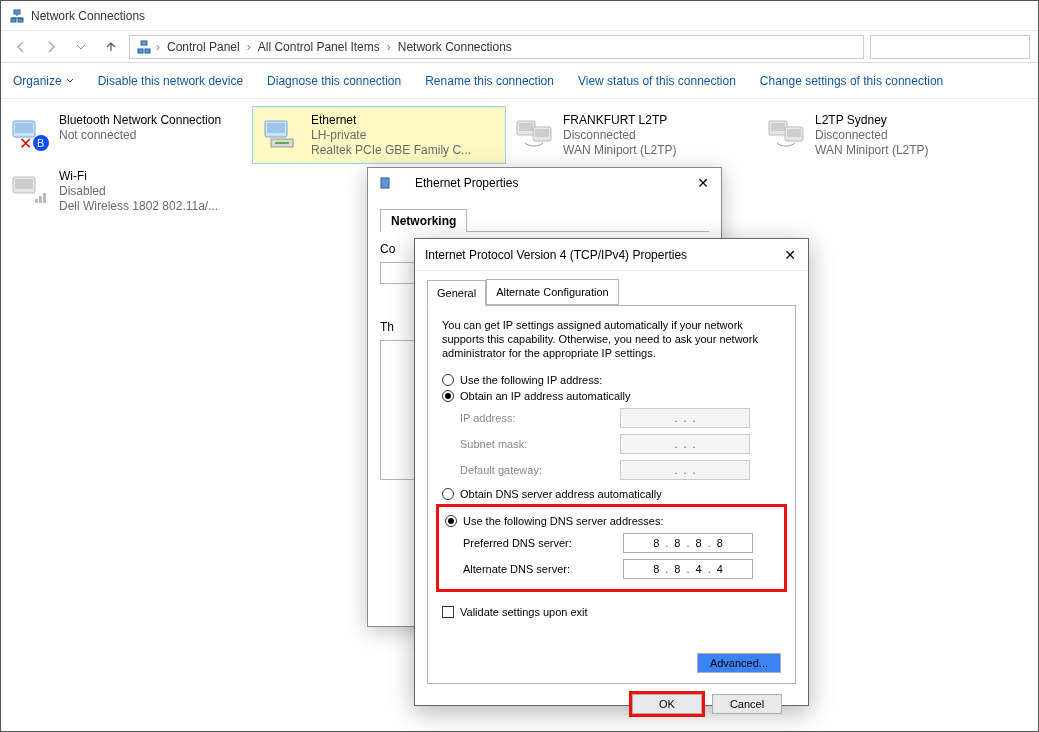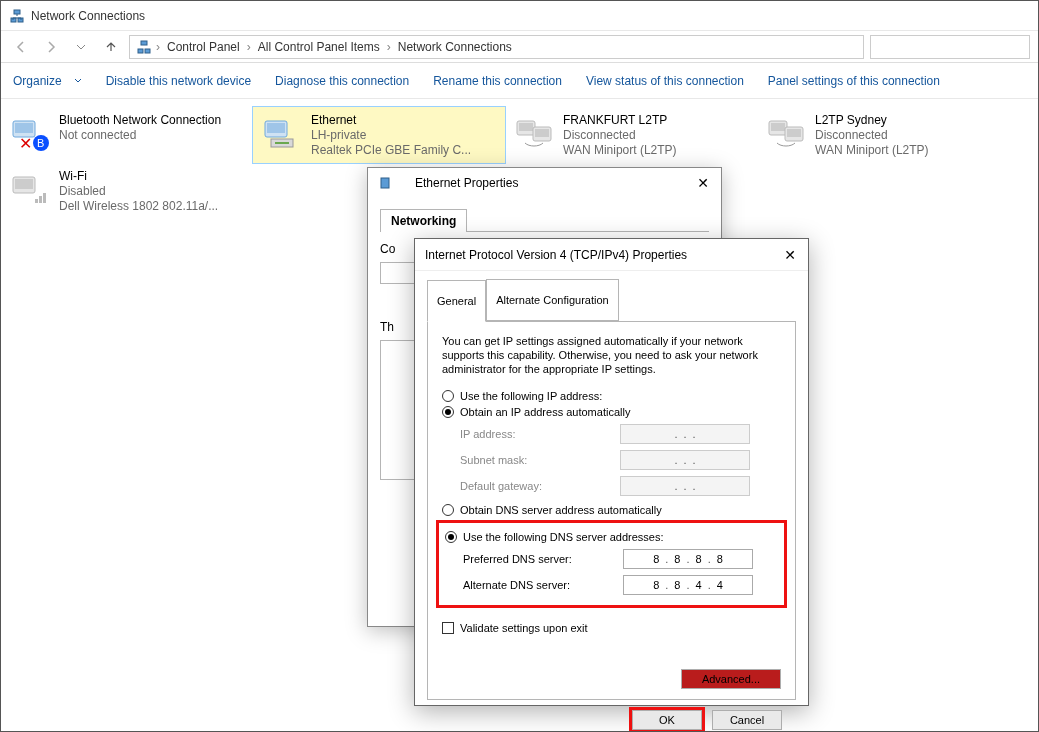--- a/index.html
+++ b/index.html
@@ -6,21 +6,21 @@
 body { background: #fff; width: 1039px; height: 732px; position: relative; border: 1px solid #555; overflow: hidden; }
 .titlebar { height: 30px; display: flex; align-items: center; padding: 0 8px; font-size: 12px; color: #333; border-bottom: 1px solid #e8e8e8; }
 .titlebar .ticon { width: 16px; height: 16px; margin-right: 6px; }
 .navbar { height: 32px; display: flex; align-items: center; padding: 0 8px; border-bottom: 1px solid #ddd; gap: 6px; font-size: 12px; }
 .navbtn { width: 24px; height: 24px; display: flex; align-items: center; justify-content: center; color: #888; }
 .addrbox { flex: 1; height: 24px; border: 1px solid #ccc; display: flex; align-items: center; padding: 0 6px; font-size: 12px; gap: 4px; }
 .addrbox .sep { color: #888; }
 .addrbox .crumb { color: #333; padding: 0 3px; }
 .searchbox { width: 160px; height: 24px; border: 1px solid #ccc; }
 .cmdbar { height: 36px; display: flex; align-items: center; padding: 0 12px; gap: 24px; border-bottom: 1px solid #e8e8e8; font-size: 12px; color: #15569c; }
-.cmdbar .item { display: flex; align-items: center; gap: 12px; }
+.cmdbar .item { display: flex; align-items: center; gap: 4px; }
 .content { position: relative; padding: 8px 0 0 0; }
 .conn-row { display: flex; flex-wrap: wrap; }
 .conn { width: 252px; height: 56px; display: flex; align-items: flex-start; padding: 6px 8px; gap: 8px; }
 .conn.sel { background: #fef9c3; outline: 1px solid #99d1ff; }
 .conn-icon { width: 42px; height: 42px; display: flex; align-items: center; justify-content: center; position: relative; flex-shrink: 0; }
 .conn-txt { font-size: 12px; line-height: 15px; overflow: hidden; }
 .conn-txt .l1 { color: #000; }
 .conn-txt .l2, .conn-txt .l3 { color: #6a6a6a; }
 
 .dlg1 { position: absolute; left: 366px; top: 166px; width: 355px; height: 460px; background: #fff; border: 1px solid #888; box-shadow: 0 4px 20px rgba(0,0,0,0.25); }
@@ -29,39 +29,39 @@
 .tabstrip { display: flex; border-bottom: 1px solid #b5b5b5; margin-bottom: 10px; font-weight: bold; }
 .tab { padding: 4px 10px; font-size: 12px; border: 1px solid #b5b5b5; border-bottom: none; background: #fff; position: relative; top: 1px; }
 .dlg1 .field { font-size: 12px; margin: 6px 0; }
 .dlg1 .box { border: 1px solid #b5b5b5; height: 22px; margin-top: 3px; }
 .dlg1 .list { border: 1px solid #b5b5b5; height: 140px; }
 
 .dlg2 { position: absolute; left: 413px; top: 237px; width: 395px; height: 468px; background: #fff; border: 1px solid #666; box-shadow: 0 6px 24px rgba(0,0,0,0.3); }
 .dlg2-title { height: 32px; display: flex; align-items: center; padding: 0 10px; font-size: 12px; justify-content: space-between; border-bottom: 1px solid #eee; }
 .dlg2-body { padding: 8px 12px 12px 12px; font-size: 11px; }
 .dlg2 .tabstrip2 { display: flex; border-bottom: 1px solid #b5b5b5; }
-.dlg2 .tab2 { padding: 14px 9px; font-size: 11px; border: 1px solid #b5b5b5; background: #fff; }
+.dlg2 .tab2 { padding: 6px 9px; font-size: 11px; border: 1px solid #b5b5b5; background: #fff; }
 .dlg2 .tab2.active { border-bottom-color: #fff; position: relative; top: 1px; }
 .dlg2 .panel { border: 1px solid #b5b5b5; border-top: none; padding: 12px 14px 10px 14px; height: 378px; position: relative; }
 .dlg2 .intro { font-size: 11px; color: #000; margin-bottom: 14px; line-height: 14px; }
 .dlg2 .radio-row { display: flex; align-items: center; gap: 6px; font-size: 11px; margin: 4px 0; }
 .dlg2 .radio { width: 12px; height: 12px; border: 1px solid #333; border-radius: 50%; display: inline-flex; align-items: center; justify-content: center; flex-shrink: 0; }
 .dlg2 .radio.sel::after { content: ""; width: 6px; height: 6px; background: #000; border-radius: 50%; }
 .dlg2 .group { margin: 2px 0 8px 0; }
 .dlg2 .fields { margin-left: 18px; }
 .dlg2 .frow { display: flex; align-items: center; margin: 6px 0; }
 .dlg2 .frow label { width: 160px; font-size: 11px; }
 .dlg2 .frow.disabled label { color: #888; }
 .dlg2 .ipbox { width: 130px; height: 20px; border: 1px solid #aaa; display: flex; align-items: center; justify-content: center; gap: 6px; font-family: Consolas, monospace; font-size: 11px; background: #fff; }
 .dlg2 .ipbox.disabled { background: #f4f4f4; color: #888; border-color: #ccc; }
 .dlg2 .ipbox .dot { color: #555; }
 .dlg2 .redbox { border: 3px solid #e11; padding: 4px 6px; margin: 0 -6px; }
 .dlg2 .checkrow { display: flex; align-items: center; gap: 6px; font-size: 11px; margin-top: 14px; }
 .dlg2 .checkbox { width: 12px; height: 12px; border: 1px solid #333; }
-.dlg2 .adv-btn { position: absolute; right: 14px; bottom: 10px; font-size: 11px; padding: 3px 20px; background: #b91c1c; border: 1px solid #adadad; }
+.dlg2 .adv-btn { position: absolute; right: 14px; bottom: 10px; font-size: 11px; padding: 3px 12px; background: #3b82f6; border: 1px solid #adadad; }
 .dlg2 .btnrow { display: flex; justify-content: flex-end; gap: 10px; padding: 10px 14px 0 0; }
 .dlg2 .btn { font-size: 11px; padding: 3px 0; width: 70px; text-align: center; background: #e9e9e9; border: 1px solid #adadad; }
 .dlg2 .btn.ok { outline: 3px solid #e11; }
 .closex { width: 16px; height: 16px; display: flex; align-items: center; justify-content: center; font-size: 14px; cursor: pointer; }
 
 svg { display: block; }
 </style>
 </head>
 <body>
 
@@ -125,21 +125,21 @@
   <div class="item">
       <span>Diagnose this connection</span>
     </div>
   <div class="item">
       <span>Rename this connection</span>
     </div>
   <div class="item">
       <span>View status of this connection</span>
     </div>
   <div class="item">
-      <span>Panel settings of this connection</span>
+      <span>Change settings of this connection</span>
     </div>
 </div>
 
 <div class="content">
   <div class="conn-row">
 
     <div class="conn">
       <div class="conn-icon">
         <svg width="42" height="42" viewBox="0 0 42 42">
             <rect x="4" y="8" width="22" height="16" rx="2" fill="#cfe2f3" stroke="#6fa8dc"></rect>

